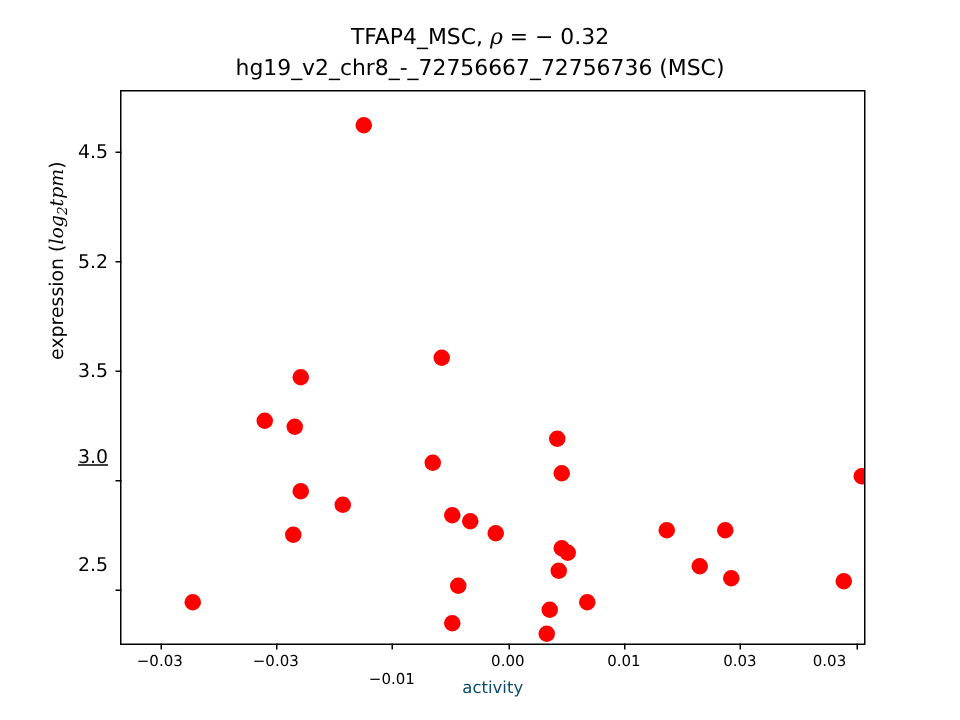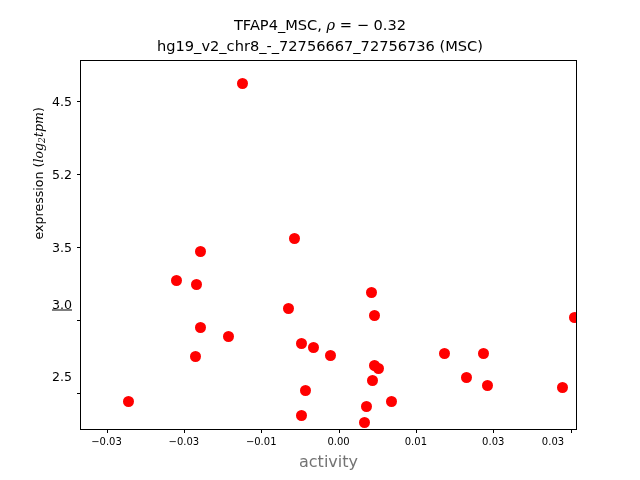--- a/index.html
+++ b/index.html
@@ -49,21 +49,21 @@
   }
   .yticklabel{
     position:absolute;left:-9px;
     transform:translate(-100%,-50%);
     font-size:12.6px;color:#000;white-space:nowrap;
   }
 
   
   #xlabel{
     position:absolute;left:80px;width:497px;top:452px;
-    text-align:center;font-size:16px;color:#737373;
+    text-align:center;font-size:11px;color:#0c4a6e;
   }
   #ylabel{
     position:absolute;
     left:-86px;top:165px;width:250px;
     transform:rotate(-90deg);
     transform-origin:center center;
     text-align:center;font-size:12.6px;color:#000;white-space:nowrap;
   }
   .ital{font-style:italic;font-family:"DejaVu Serif",serif;}
   .sub{font-size:0.72em;vertical-align:-0.28em;}
@@ -108,21 +108,21 @@
         <div class="pt" style="left: 224.297px; top: 329.255px; background: rgb(255, 0, 0);"></div>
         <div class="pt" style="left: 285.398px; top: 345.338px; background: rgb(255, 0, 0);"></div>
         <div class="pt" style="left: 220.43px; top: 354.11px; background: rgb(255, 0, 0);"></div>
         <div class="pt" style="left: 283.852px; top: 361.421px; background: rgb(255, 0, 0);"></div>
       </div>
   <div class="xtick" style="left: 25.5234px;"></div>
       <div class="xticklabel" style="left: 25.5234px;">−0.03</div>
       <div class="xtick" style="left: 102.867px;"></div>
       <div class="xticklabel" style="left: 102.867px;">−0.03</div>
       <div class="xtick" style="left: 180.211px;"></div>
-      <div class="xticklabel" style="left: 180.211px;">−0.01</div>
+      <div class="xticklabel" style="left: 180.211px; margin-top: 12px;">−0.01</div>
       <div class="xtick" style="left: 257.555px;"></div>
       <div class="xticklabel" style="left: 257.555px;">0.00</div>
       <div class="xtick" style="left: 334.898px;"></div>
       <div class="xticklabel" style="left: 334.898px;">0.01</div>
       <div class="xtick" style="left: 412.242px;"></div>
       <div class="xticklabel" style="left: 412.242px;">0.03</div>
       <div class="xtick" style="left: 489.586px;"></div>
       <div class="xticklabel" style="left: 472px;">0.03</div>
       <div class="ytick" style="top: 332.18px;"></div>
       <div class="yticklabel" style="top: 315px; text-align: right;">2.5</div>

